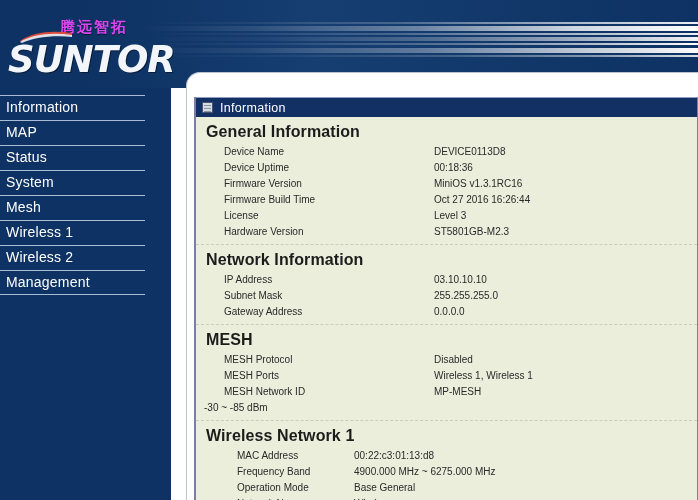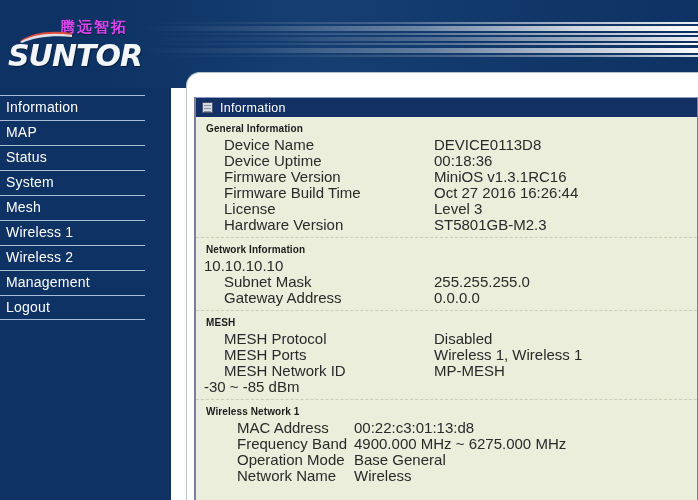--- a/index.html
+++ b/index.html
@@ -74,21 +74,21 @@
   }
   #logo-swoosh {
     position: absolute;
     left: 12px; top: 13px;
     width: 56px; height: 12px;
   }
   #logo-en {
     position: absolute;
     left: 2px; top: 20px;
     font-family: "DejaVu Sans", sans-serif;
-    font-size: 30px;
+    font-size: 37px;
     font-weight: bold;
     font-style: italic;
     letter-spacing: -1px;
     color: #f2f6fb;
     text-shadow: 1px 1px 0 rgba(0,0,0,0.45);
     white-space: nowrap;
   }
 
   
   #sidebar {
@@ -171,29 +171,29 @@
     color: #ffffff;
     font-size: 12.5px;
     letter-spacing: 0.3px;
   }
 
   .section { padding: 3px 0 4px 0; }
   .section + .section {
     border-top: 1px dashed #c9ceb7;
   }
   .section-head {
-    font-size: 10px;
+    font-size: 16px;
     font-weight: bold;
     color: #1c1c1c;
     padding: 3px 0 3px 10px;
     letter-spacing: 0.1px;
   }
   .row {
     display: flex;
-    font-size: 15px;
+    font-size: 10px;
     color: #2a2a2a;
     line-height: 16px;
     height: 16px;
   }
   .row .lbl {
     padding-left: 28px;
     width: 230px;
     white-space: nowrap;
   }
   .row .val { white-space: nowrap; padding-left: 8px; }
@@ -226,21 +226,20 @@
 
   <nav id="sidebar">
       <div class="nav-item"><span>Information</span></div>
       <div class="nav-item"><span>MAP</span></div>
       <div class="nav-item"><span>Status</span></div>
       <div class="nav-item"><span>System</span></div>
       <div class="nav-item"><span>Mesh</span></div>
       <div class="nav-item"><span>Wireless 1</span></div>
       <div class="nav-item"><span>Wireless 2</span></div>
       <div class="nav-item"><span>Management</span></div>
-      <div class="nav-item"><span>Logout</span></div>
     </nav>
 
   <div id="card">
     <div id="panel">
       <div id="panel-title">
         <span id="panel-title-icon"></span>
         <span id="panel-title-text">Information</span>
       </div>
       <div id="panel-body">
           <div class="section">
@@ -266,21 +265,22 @@
               <div class="val">Level 3</div>
             </div>
             <div class="row">
               <div class="lbl">Hardware Version</div>
               <div class="val">ST5801GB-M2.3</div>
             </div>
           </div>
           <div class="section">
             <div class="section-head">Network Information</div>
             <div class="row">
-              <div class="val">10.10.10.10</div>
+              <div class="lbl">IP Address</div>
+              <div class="val">03.10.10.10</div>
             </div>
             <div class="row">
               <div class="lbl">Subnet Mask</div>
               <div class="val">255.255.255.0</div>
             </div>
             <div class="row">
               <div class="lbl">Gateway Address</div>
               <div class="val">0.0.0.0</div>
             </div>
           </div>

